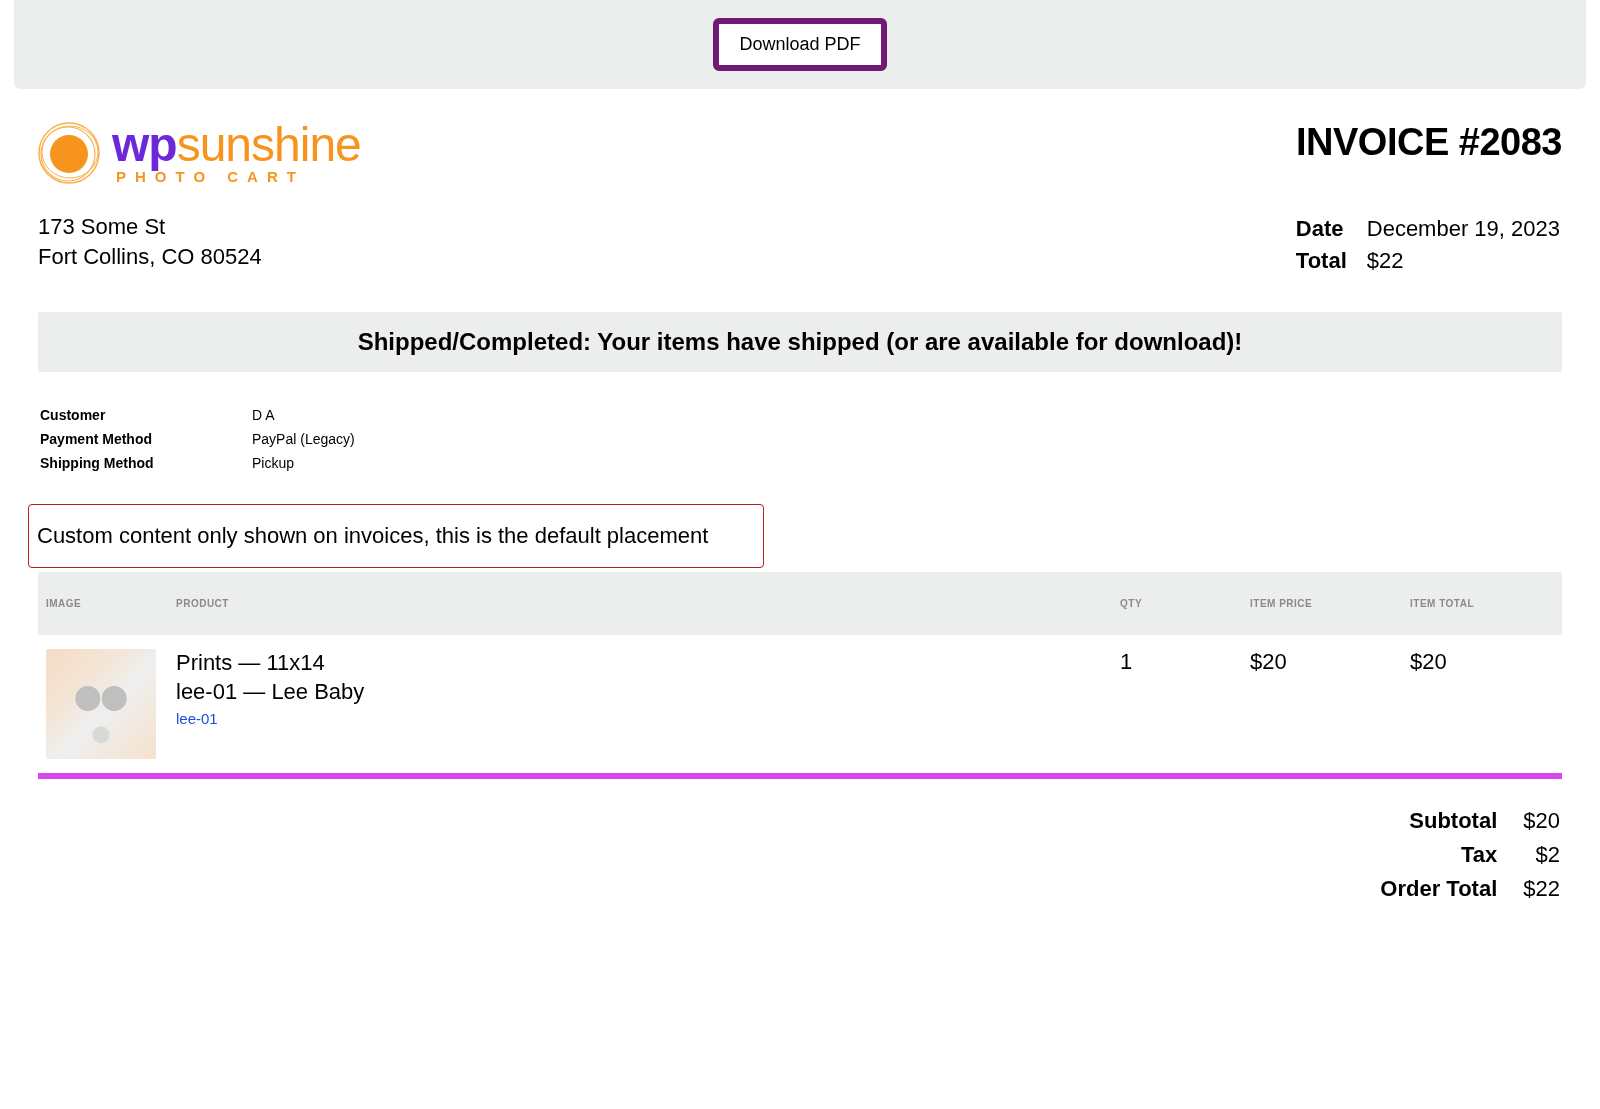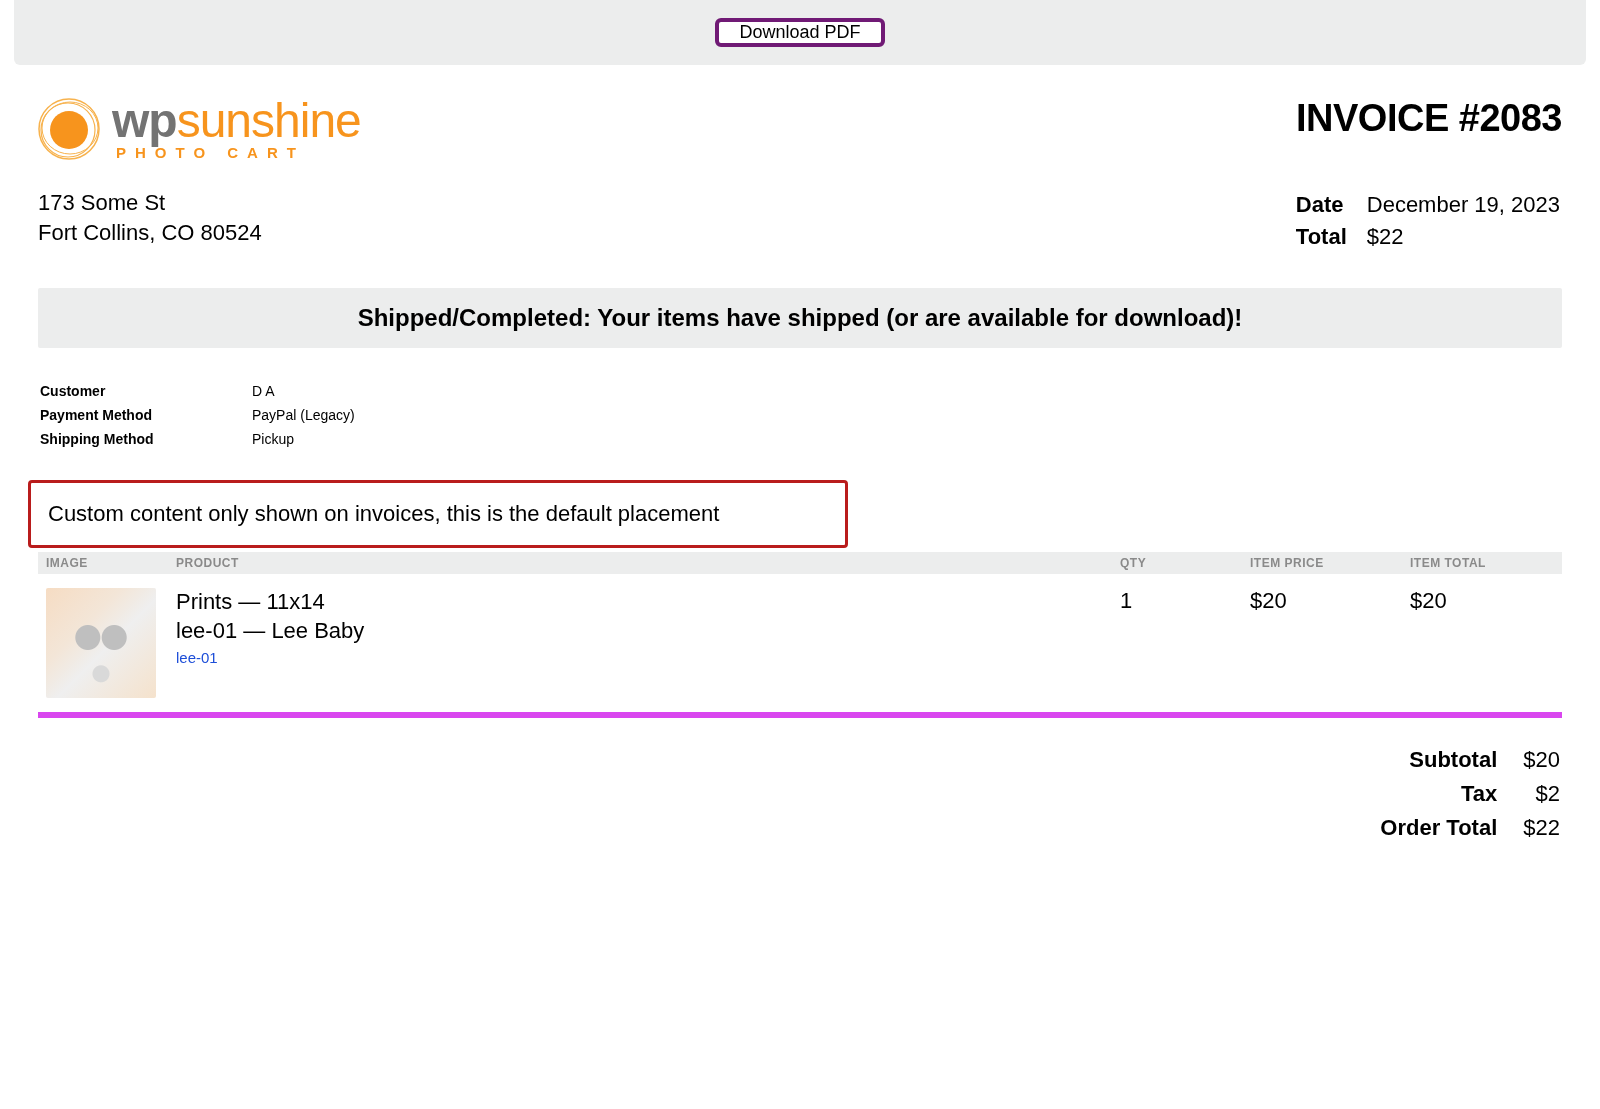--- a/index.html
+++ b/index.html
@@ -12,23 +12,23 @@
   .top-bar {
     background: #eceded;
     padding: 18px 0;
     text-align: center;
     border-bottom-left-radius: 6px;
     border-bottom-right-radius: 6px;
     margin: 0 14px;
   }
   .download-btn {
     background: #fff;
-    border: 4px solid #701a75;
+    border: 6px solid #701a75;
     border-radius: 6px;
-    padding: 0 20px;
+    padding: 10px 20px;
     font-size: 18px;
     cursor: pointer;
     font-family: inherit;
   }
   .invoice {
     padding: 32px 38px 50px 38px;
   }
   .header-row {
     display: flex;
     justify-content: space-between;
@@ -49,21 +49,21 @@
   .logo-text {
     display: flex;
     flex-direction: column;
     line-height: 1;
   }
   .logo-main {
     font-size: 48px;
     font-weight: 700;
     letter-spacing: -1px;
   }
-  .logo-wp { color: #737373; }
+  .logo-wp { color: #6d28d9; }
   .logo-sunshine { color: #f7941d; font-weight: 500; }
   .logo-sub {
     color: #f7941d;
     font-size: 15px;
     letter-spacing: 9px;
     font-weight: 600;
     margin-left: 4px;
   }
   .invoice-title {
     font-size: 38px;
@@ -94,42 +94,42 @@
     border-radius: 2px;
     margin-bottom: 30px;
   }
   .info-table {
     font-size: 14px;
     margin-bottom: 28px;
   }
   .info-table td { padding: 3px 0; vertical-align: top; }
   .info-table td:first-child { font-weight: 700; width: 210px; }
   .custom-box {
-    border: 3px solid #b91c1c;
+    border: 1px solid #b91c1c;
     border-radius: 4px;
-    padding: 18px 12px 18px 17px;
+    padding: 18px 12px 18px 8px;
     font-size: 22px;
     margin-left: -10px;
-    width: 820px;
+    width: 736px;
     max-width: 60%;
     margin-bottom: 4px;
   }
   .items-table {
     width: 100%;
     border-collapse: collapse;
     margin-bottom: 24px;
   }
   .items-table thead th {
     background: #eceded;
     color: #8a8a8a;
-    font-size: 12px;
+    font-size: 10px;
     font-weight: 600;
     letter-spacing: 0.5px;
     text-align: left;
-    padding: 4px 8px;
+    padding: 26px 8px;
     text-transform: uppercase;
   }
   .items-table thead th.col-qty,
   .items-table thead th.col-price,
   .items-table thead th.col-total { text-align: left; }
   .items-table tbody td {
     padding: 14px 8px;
     font-size: 22px;
     vertical-align: top;
     border-bottom: 6px solid #d946ef;

